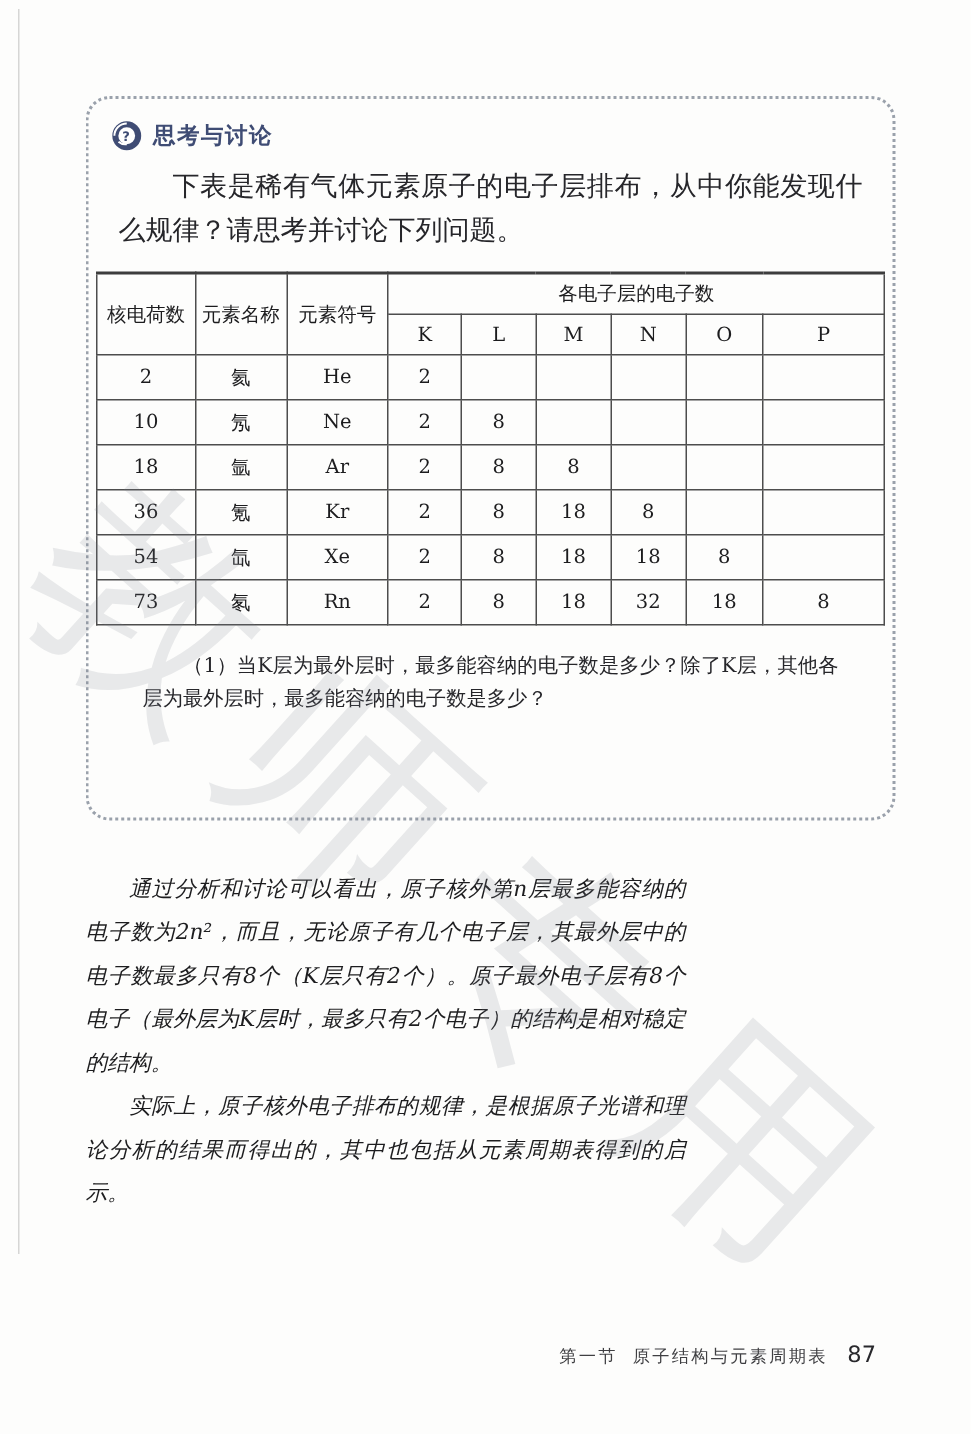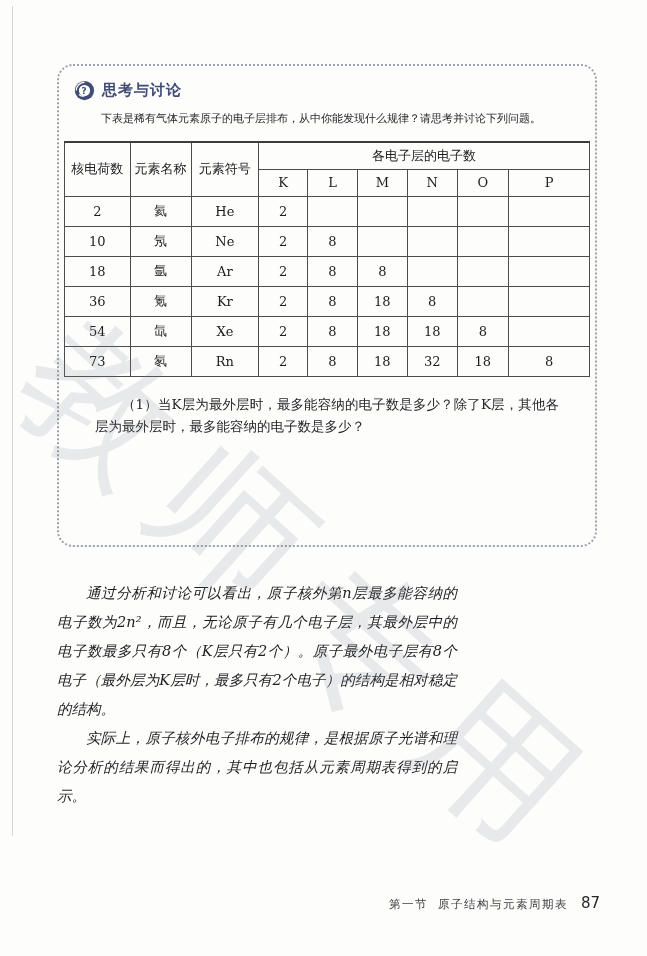--- a/index.html
+++ b/index.html
@@ -26,21 +26,21 @@
   .box-header{
     display:flex;align-items:center;gap:7px;
     margin:2px 0 0 10px;
     color:#3f4c74;
     font-family:"DejaVu Sans","Liberation Sans",sans-serif;
     font-weight:bold;font-size:15px;letter-spacing:1px;
   }
   .box-header svg{display:block;}
   .intro{
     margin:9px 15px 0 15px;
-    font-size:11px;line-height:1.62;
+    font-size:18px;line-height:1.62;
     text-indent:2em;color:#26262a;
     text-align:justify;
   }
   
   table.shells{
     border-collapse:collapse;table-layout:fixed;
     width:100%;
     margin-top:13px;
     font-size:13px;color:#1c1c1e;text-align:center;
     border:1px solid #3d3d3d;border-top-width:2px;
@@ -73,21 +73,21 @@
   .watermark{
     position:absolute;left:110px;top:280px;
     font-size:150px;letter-spacing:28px;white-space:nowrap;
     font-family:"DejaVu Sans","Liberation Sans",sans-serif;
     color:rgba(125,130,140,0.16);
     transform:rotate(42deg);transform-origin:0 0;
     pointer-events:none;z-index:3;
   }
   
   .footer{
-    position:absolute;right:47px;top:894px;
+    position:absolute;right:63px;top:894px;
     display:flex;align-items:baseline;gap:13px;
   }
   .footer .sec{
     font-size:11.5px;color:#3f3f42;letter-spacing:1.5px;
   }
   .footer .sec .lbl{margin-right:10px;}
   .footer .pgnum{
     font-size:15px;color:#28282c;
     font-family:"DejaVu Sans","Liberation Sans",sans-serif;
     text-align:center;

